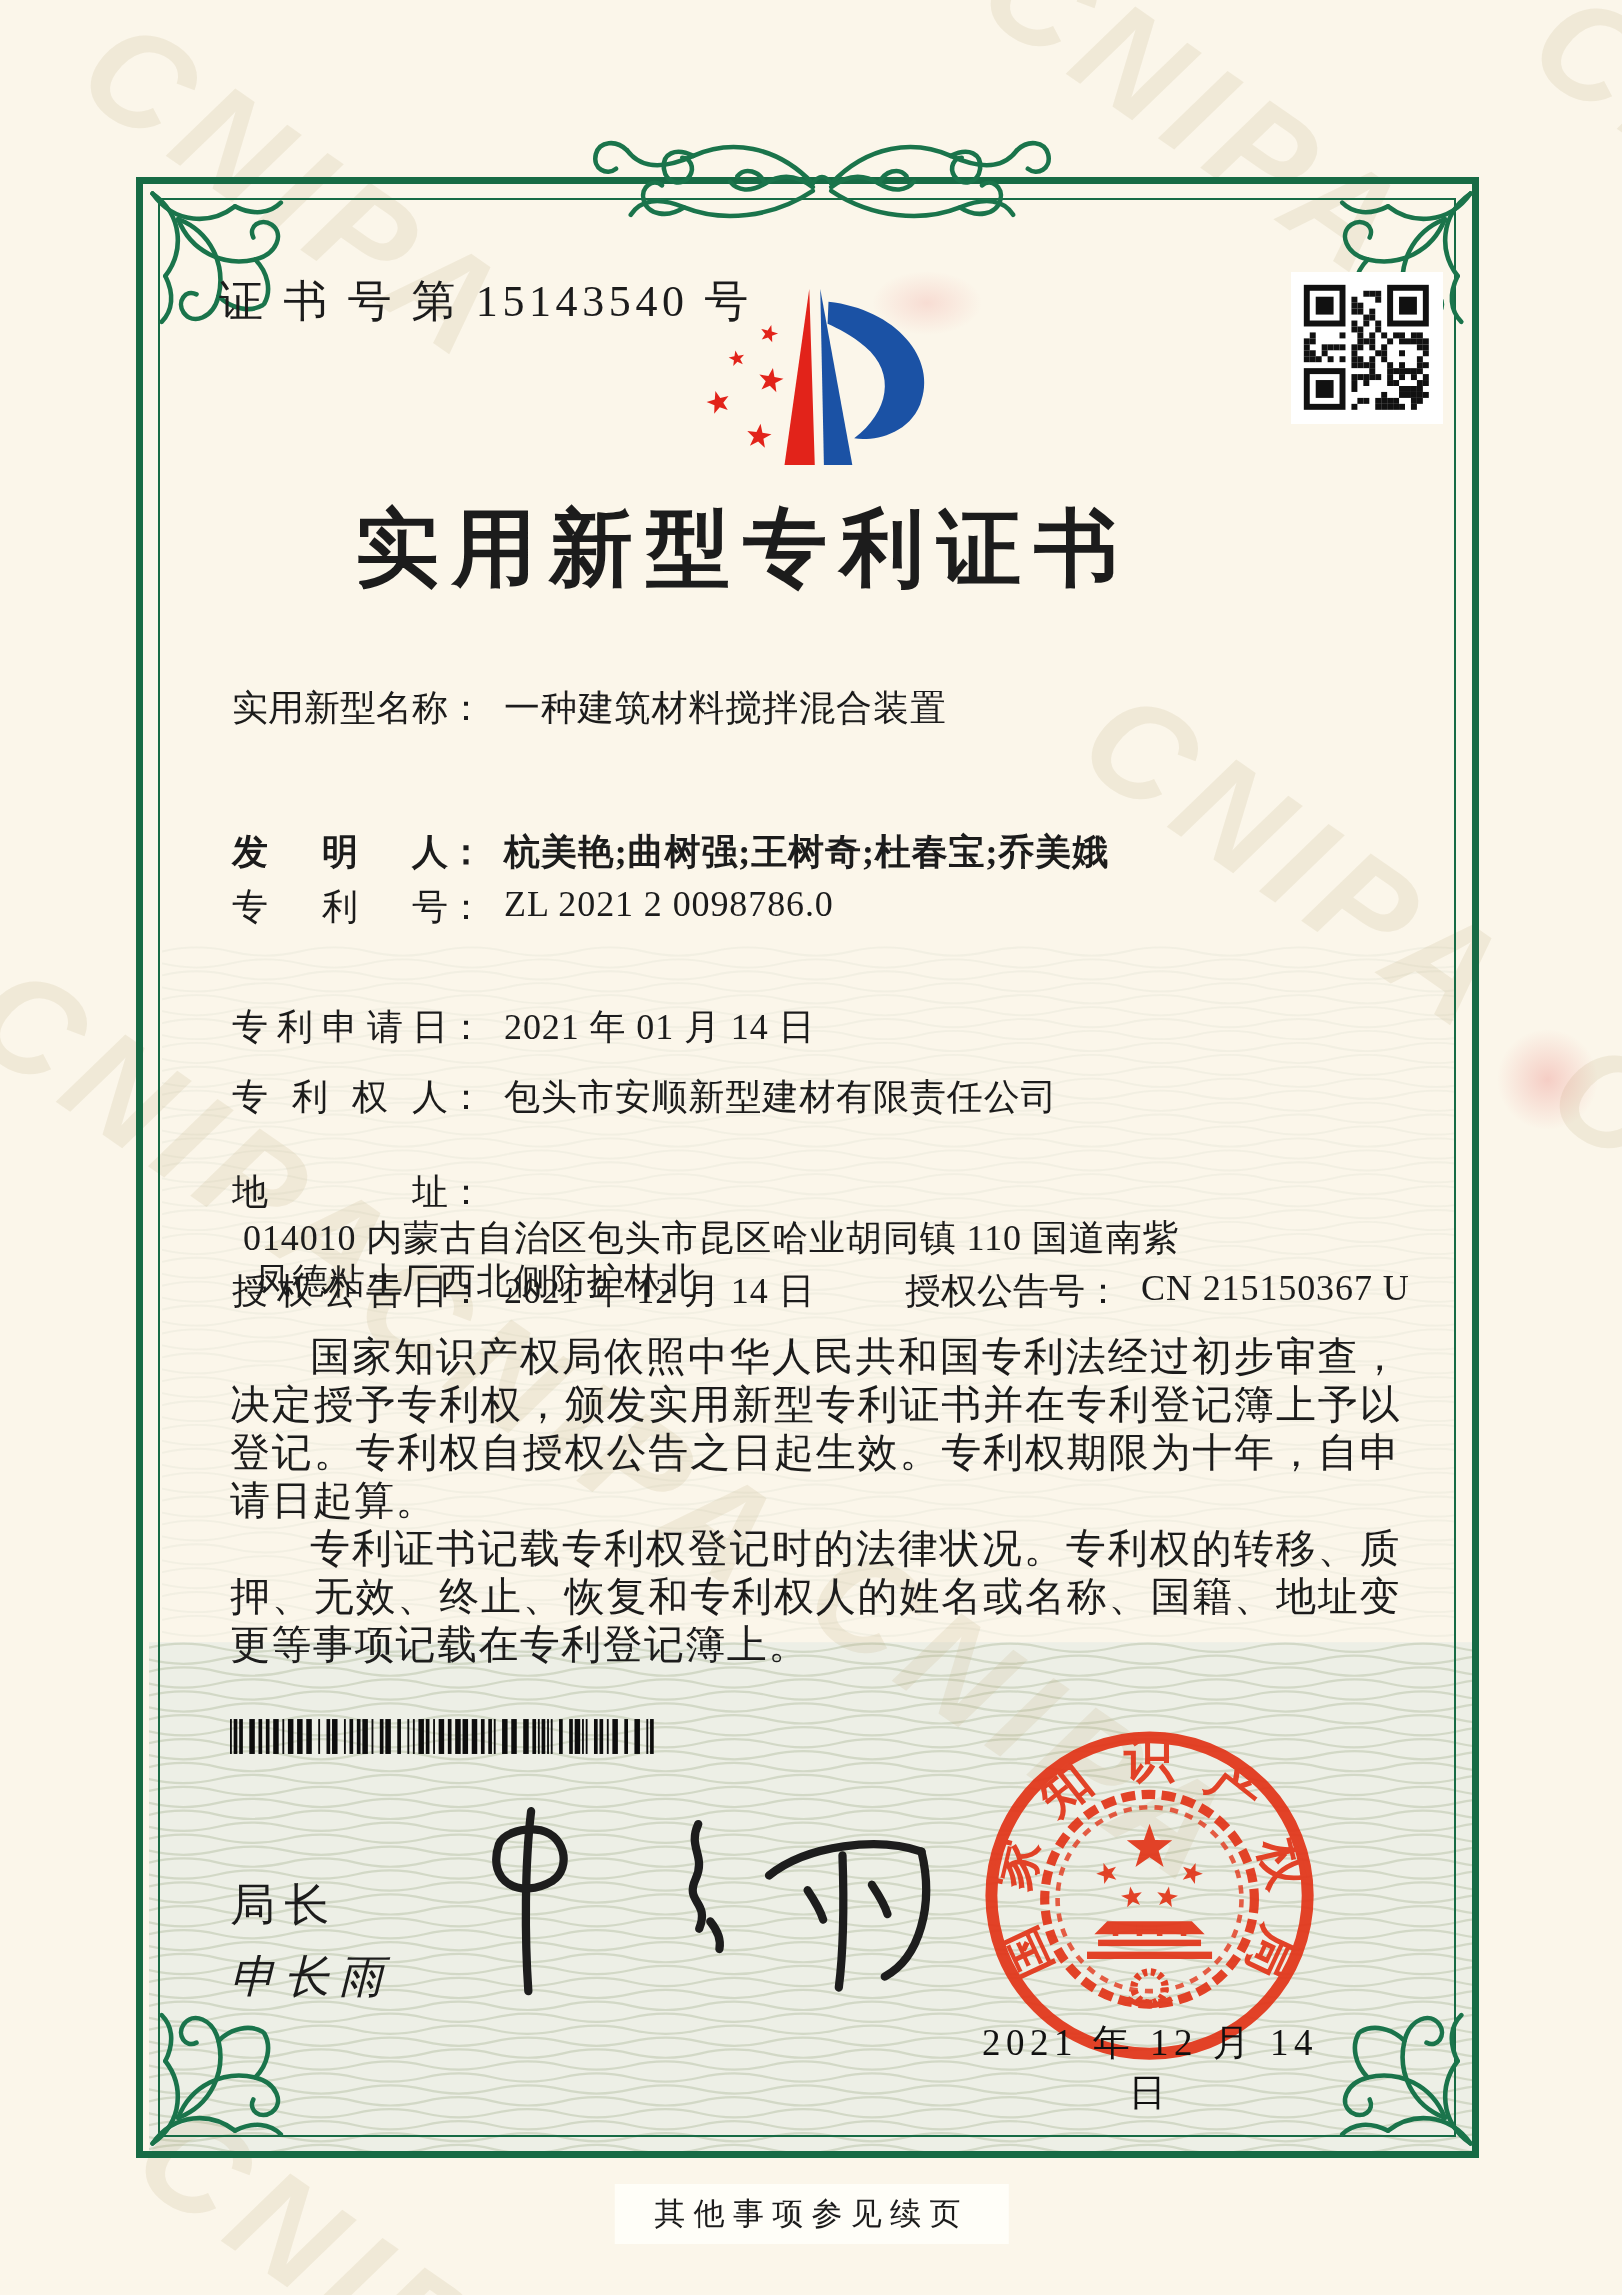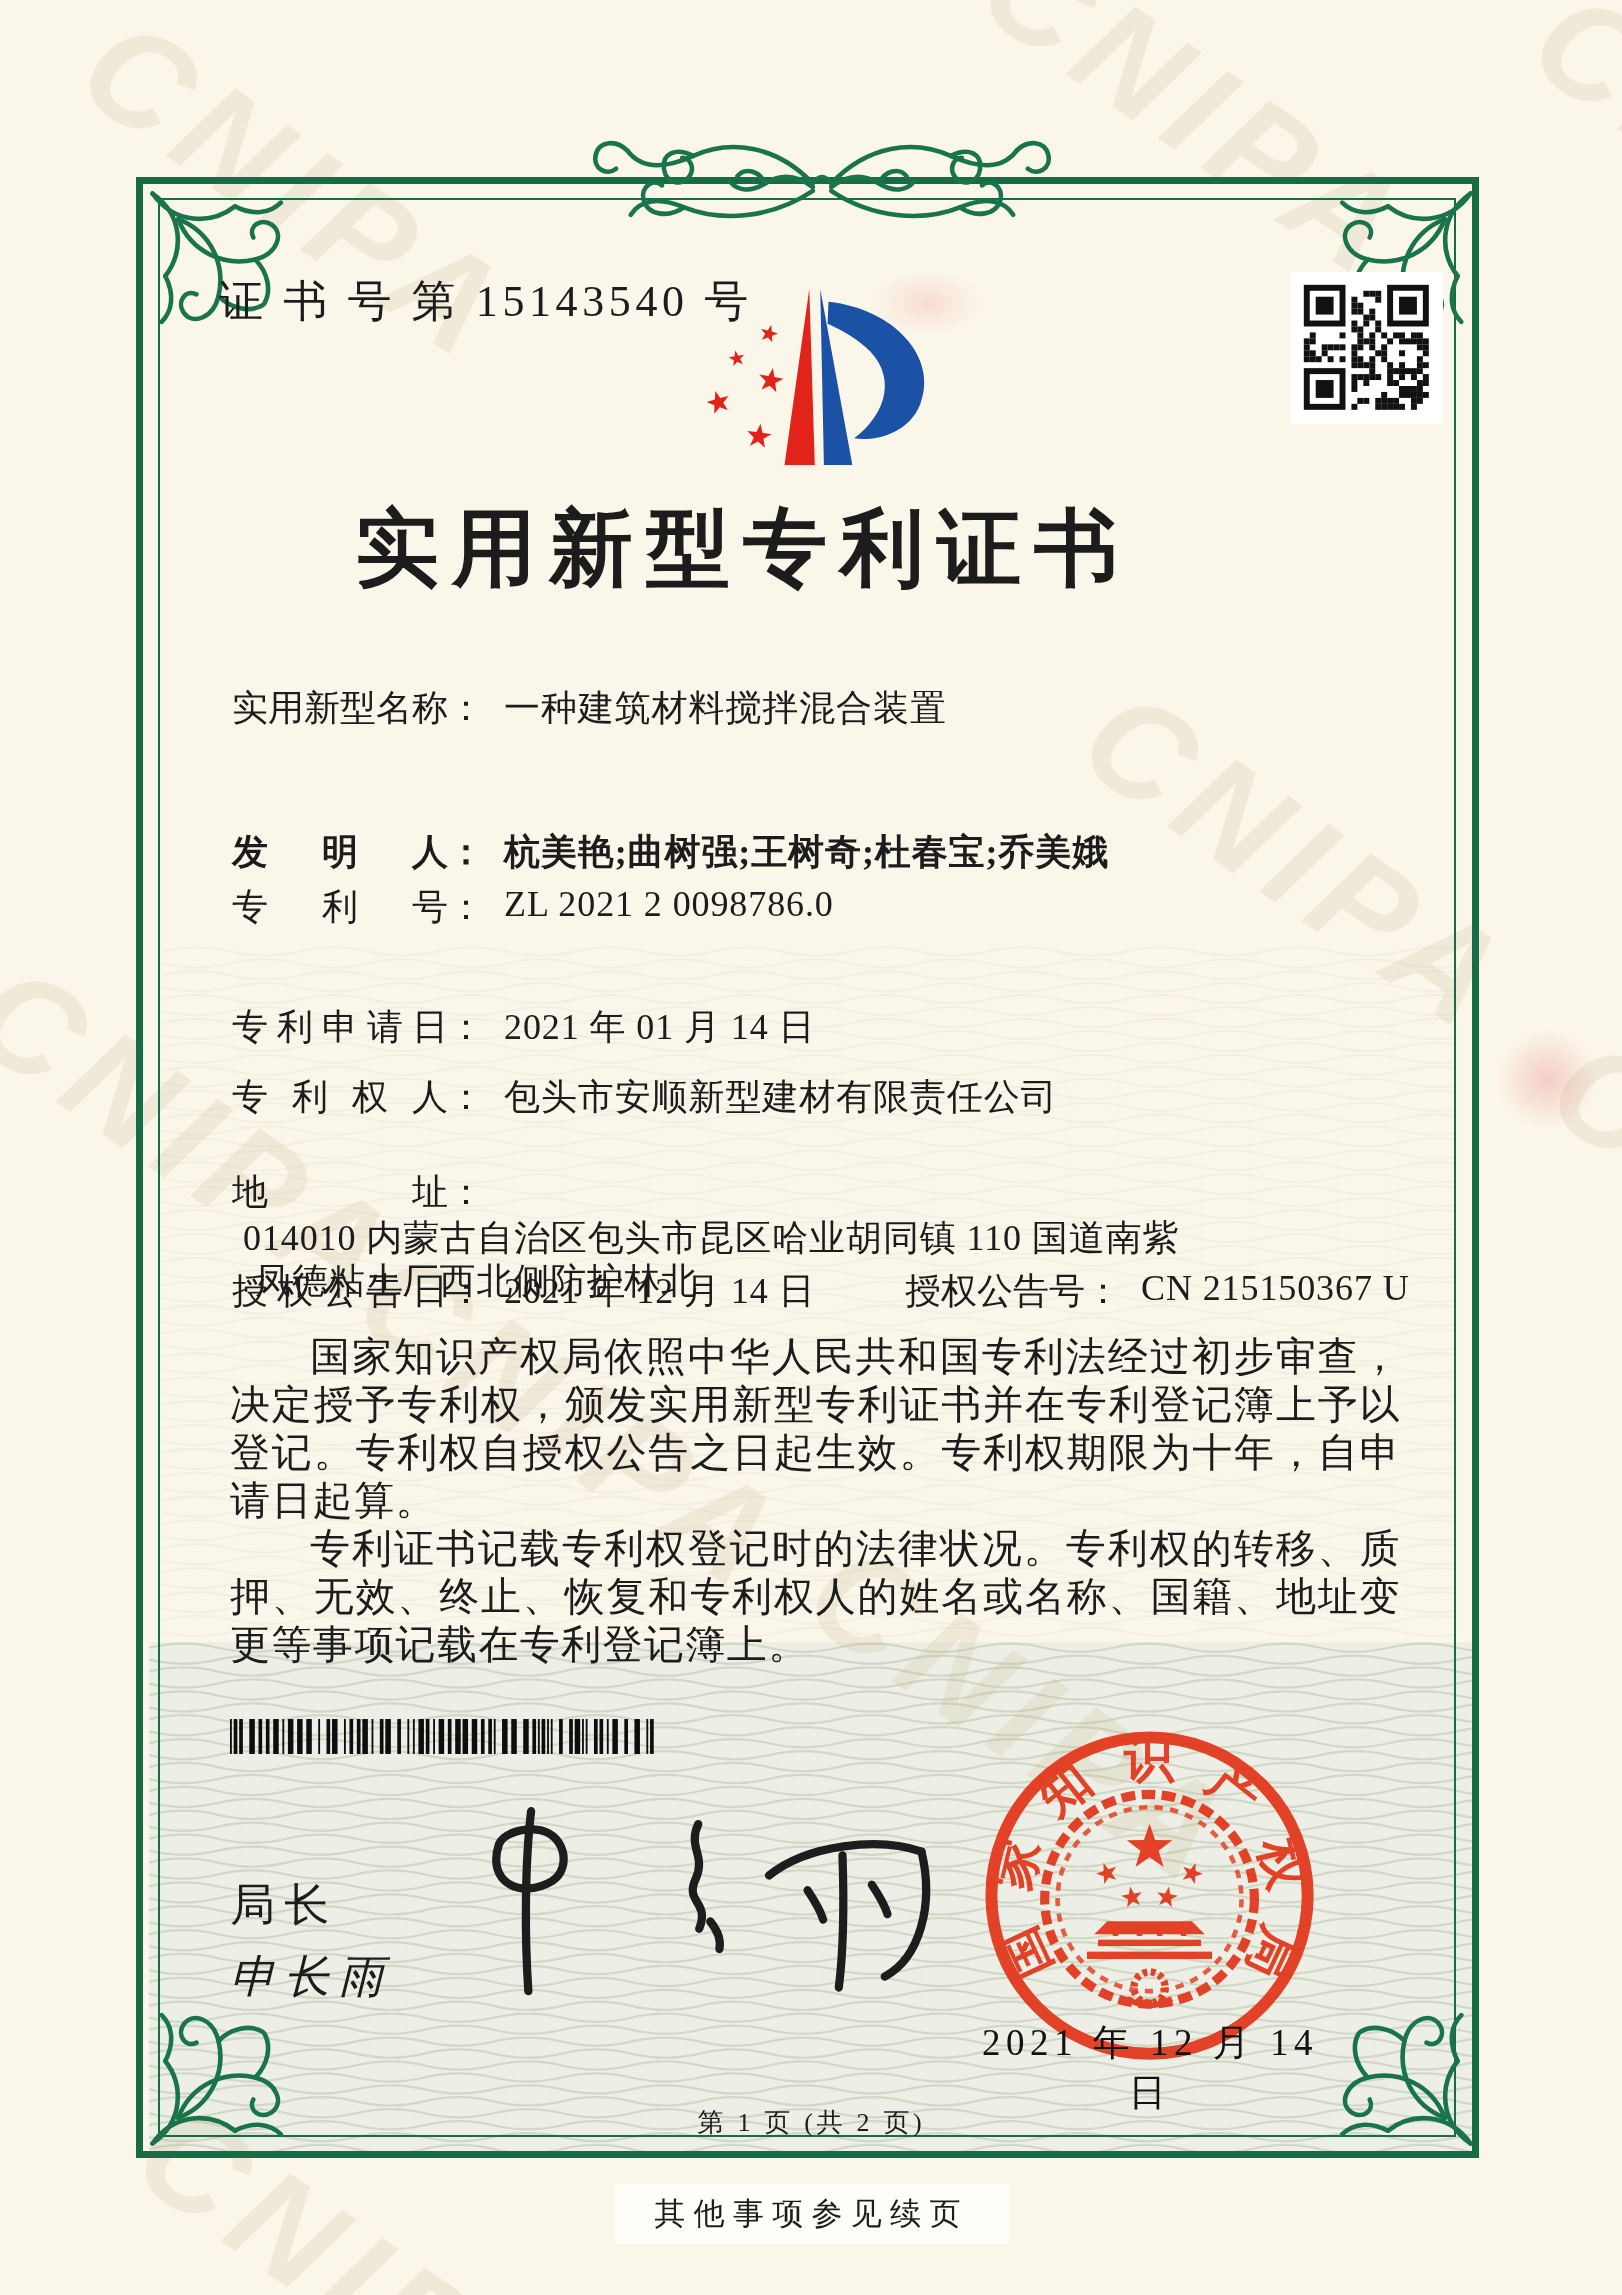--- a/index.html
+++ b/index.html
@@ -556,17 +556,16 @@
         <div class="seal-char" style="left: 44px; top: 145px; transform: translate(-50%, -50%) rotate(-76.6667deg);">家</div>
         <div class="seal-char" style="left: 92px; top: 70px; transform: translate(-50%, -50%) rotate(-38.3333deg);">知</div>
         <div class="seal-char" style="left: 176px; top: 40px; transform: translate(-50%, -50%) rotate(0deg);">识</div>
         <div class="seal-char" style="left: 261px; top: 70px; transform: translate(-50%, -50%) rotate(38.3333deg);">产</div>
         <div class="seal-char" style="left: 309px; top: 145px; transform: translate(-50%, -50%) rotate(76.6667deg);">权</div>
         <div class="seal-char" style="left: 299px; top: 234px; transform: translate(-50%, -50%) rotate(115deg);">局</div>
       </div>
   </div>
   <div class="seal-date">2021 年 12 月 14 日</div>
 
-  <div class="pageno">第 1 页 (共 2 页)</div>
   <div class="note">其他事项参见续页</div>
 
 </div>
 
 
 </body></html>

